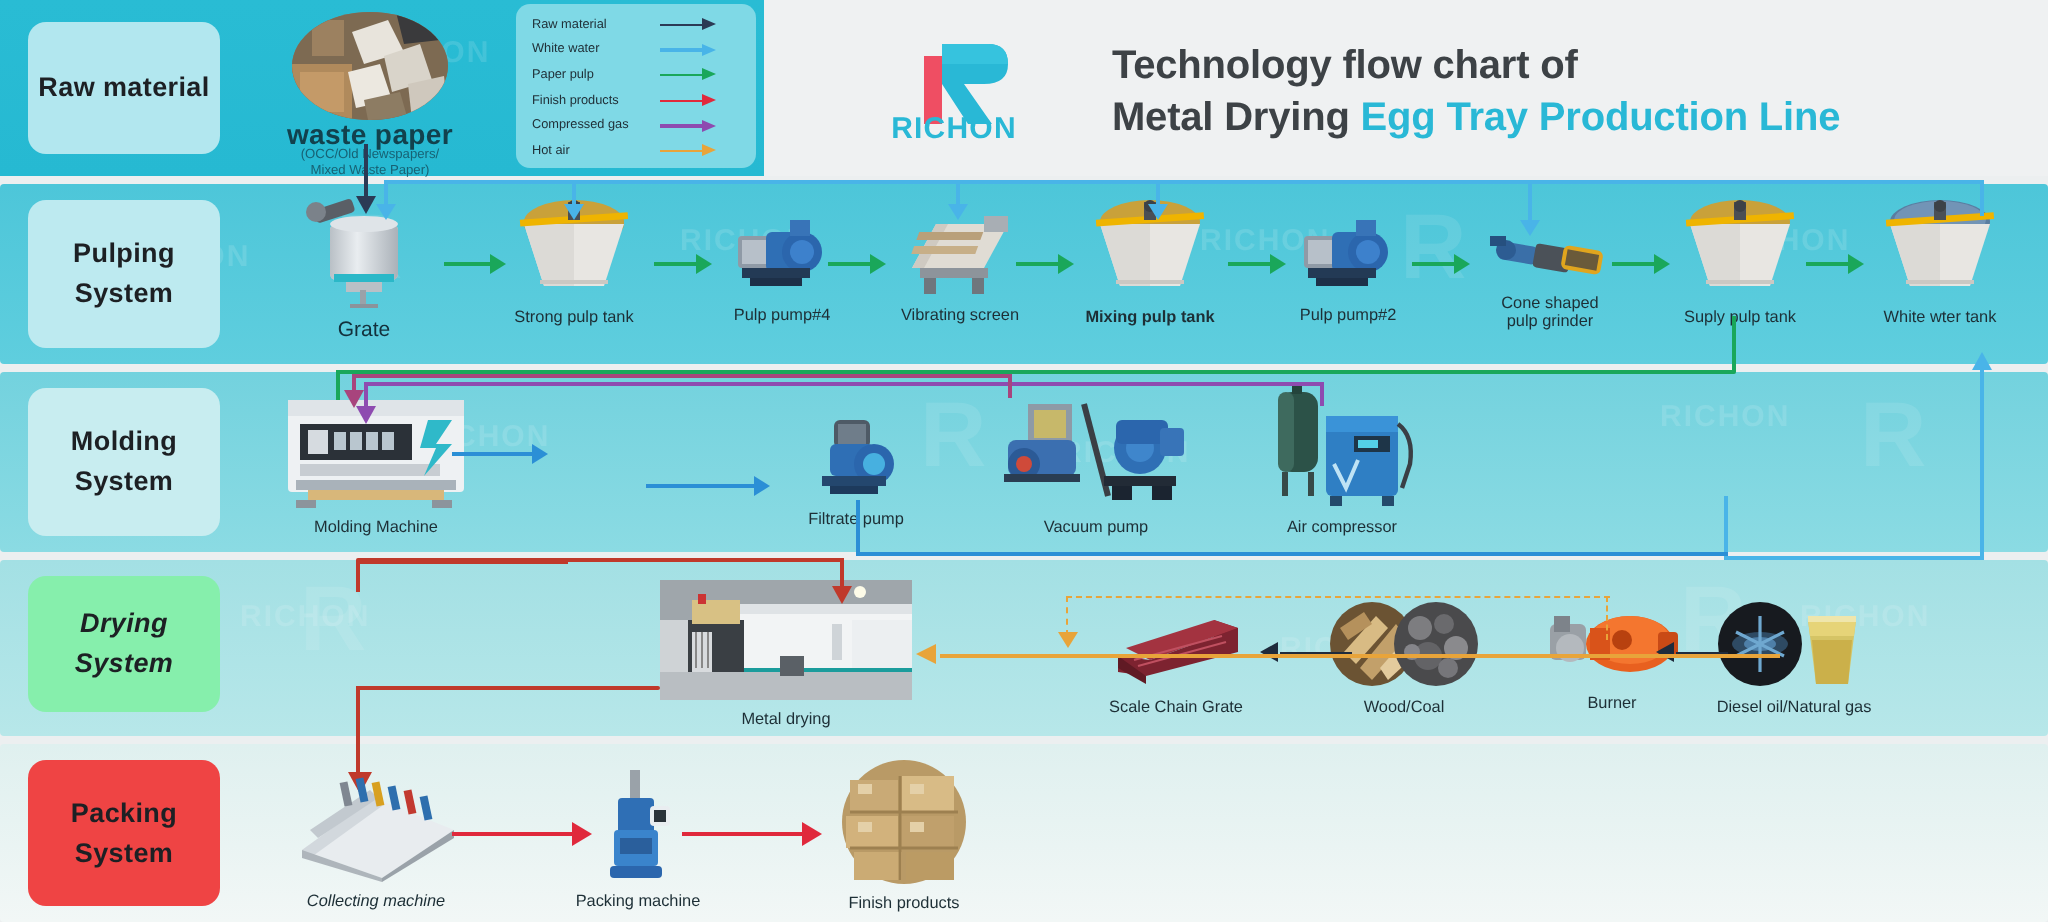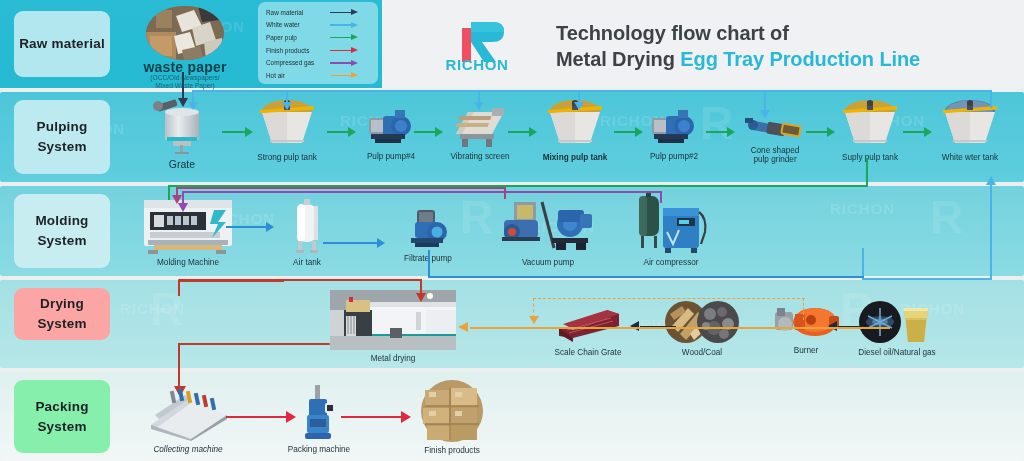--- a/index.html
+++ b/index.html
@@ -17,22 +17,22 @@
   
   #title-band{position:absolute;left:382px;top:0;width:642px;height:88px;background:#eff1f2;}
 
   
   .stage-chip{position:absolute;left:14px;width:96px;border-radius:9px;
     display:flex;align-items:center;justify-content:center;text-align:center;
     font-weight:bold;font-size:13.5px;color:#1d2024;line-height:1.45;letter-spacing:.2px;}
   #chip-raw {top:11px;height:66px;background:#b2e7ef;}
   #chip-pulp{top:8px; height:74px;background:#bdeaf0;}
   #chip-mold{top:8px; height:74px;background:#c8edf0;}
-  #chip-dry {top:8px; height:52px;background:#fca5a5;}
-  #chip-pack{top:8px; height:73px;background:#86efac;}
+  #chip-dry {top:8px; height:68px;background:#86efac;font-style:italic;}
+  #chip-pack{top:8px; height:73px;background:#ef4444;}
 
   
   #wp-photo{position:absolute;left:146px;top:6px;width:78px;height:54px;border-radius:50%;
     overflow:hidden;background:#8a7a63;}
   .wp-cap{position:absolute;left:120px;width:130px;text-align:center;color:#0f3d49;}
   #wp-title{top:59px;font-size:14px;font-weight:600;color:#12414d;letter-spacing:.2px;}
   #wp-sub1{top:74px;font-size:6.6px;color:#176274;}
   #wp-sub2{top:82px;font-size:6.6px;color:#176274;}
 
   
@@ -413,35 +413,20 @@
         <rect x="6" y="44" width="80" height="5" fill="#a9b2ba"></rect>
         <rect x="12" y="49" width="68" height="5" fill="#d8b77a"></rect>
         <path d="M72 14 L84 14 L76 26 L84 26 L70 42 L76 28 L68 28 Z" fill="#2fb9c9"></path>
         <rect x="6" y="54" width="10" height="4" fill="#8c949c"></rect>
         <rect x="74" y="54" width="10" height="4" fill="#8c949c"></rect>
       </svg>
     </div>
     <div class="cap">Molding Machine</div>
   </div>
 
-  <div class="node" style="left:272px;top:196px;width:70px;">
-    <div class="art">
-      <svg width="34" height="58" viewBox="0 0 34 58">
-        <rect x="7" y="8" width="20" height="38" rx="9" fill="#f0f2f4"></rect>
-        <rect x="7" y="8" width="8" height="38" rx="5" fill="#ffffff"></rect>
-        <rect x="24" y="10" width="4" height="34" fill="#dce1e5"></rect>
-        <rect x="14" y="3" width="6" height="6" fill="#c8ced3"></rect>
-        <rect x="8" y="45" width="4" height="10" fill="#c2c8cd"></rect>
-        <rect x="22" y="45" width="4" height="10" fill="#c2c8cd"></rect>
-        <rect x="6" y="54" width="8" height="3" fill="#aeb5bb"></rect>
-        <rect x="20" y="54" width="8" height="3" fill="#aeb5bb"></rect>
-      </svg>
-    </div>
-    <div class="cap">Air tank</div>
-  </div>
 
   <div class="node" style="left:392px;top:206px;width:72px;">
     <div class="art">
       <svg width="50" height="44" viewBox="0 0 50 44">
         <rect x="14" y="4" width="18" height="14" rx="3" fill="#4e5a66"></rect>
         <rect x="16" y="6" width="14" height="10" fill="#6f7d8a"></rect>
         <rect x="12" y="16" width="22" height="16" rx="3" fill="#2f6fb5"></rect>
         <circle cx="34" cy="26" r="10" fill="#2b66ad"></circle>
         <circle cx="34" cy="26" r="5.5" fill="#47b0e0"></circle>
         <rect x="8" y="32" width="32" height="5" fill="#24476e"></rect>

